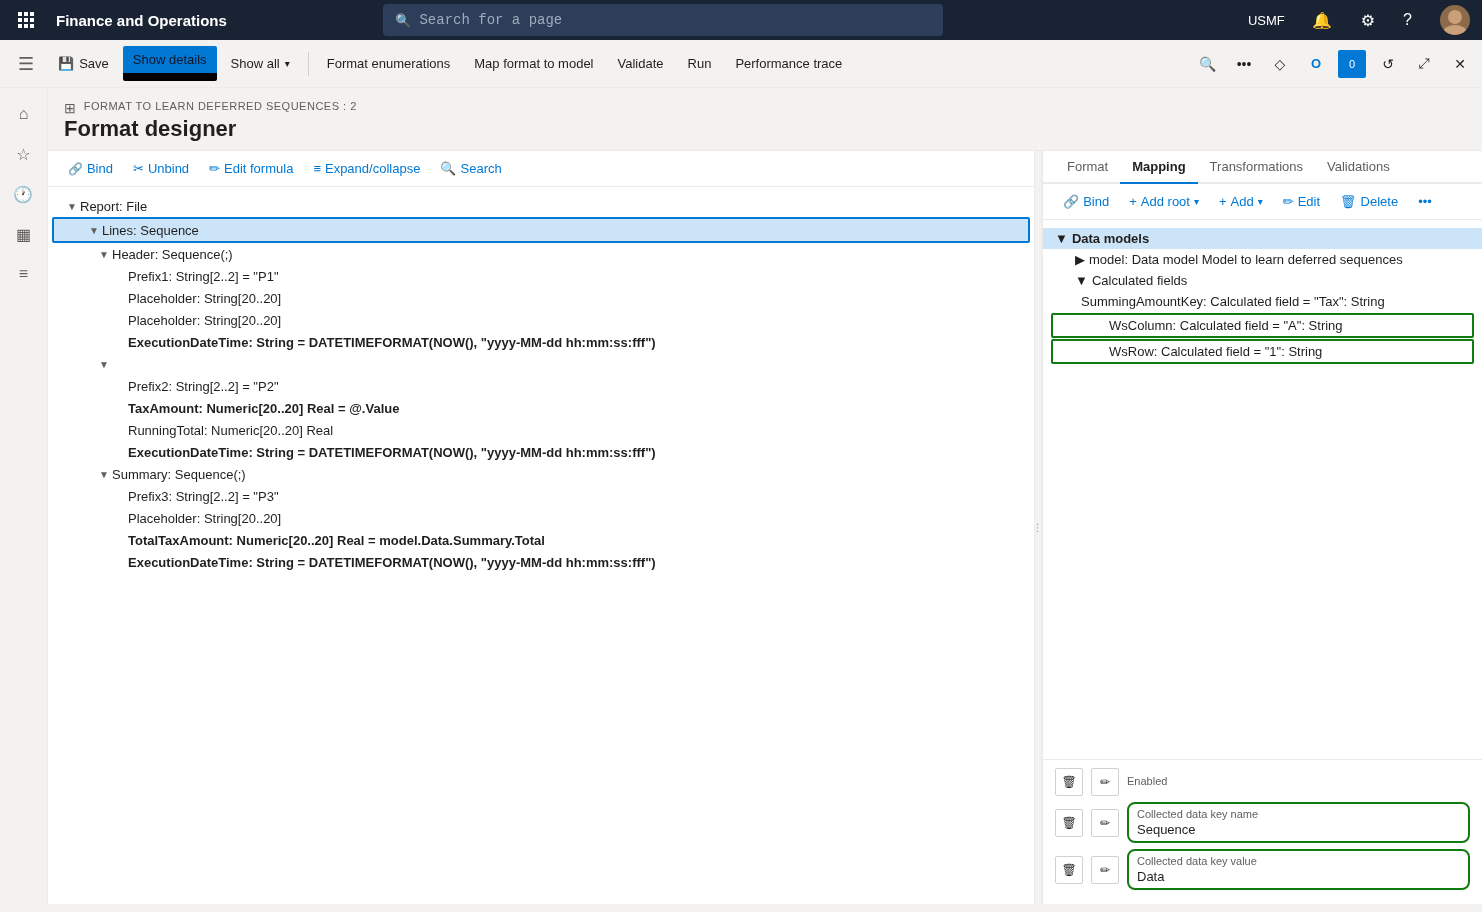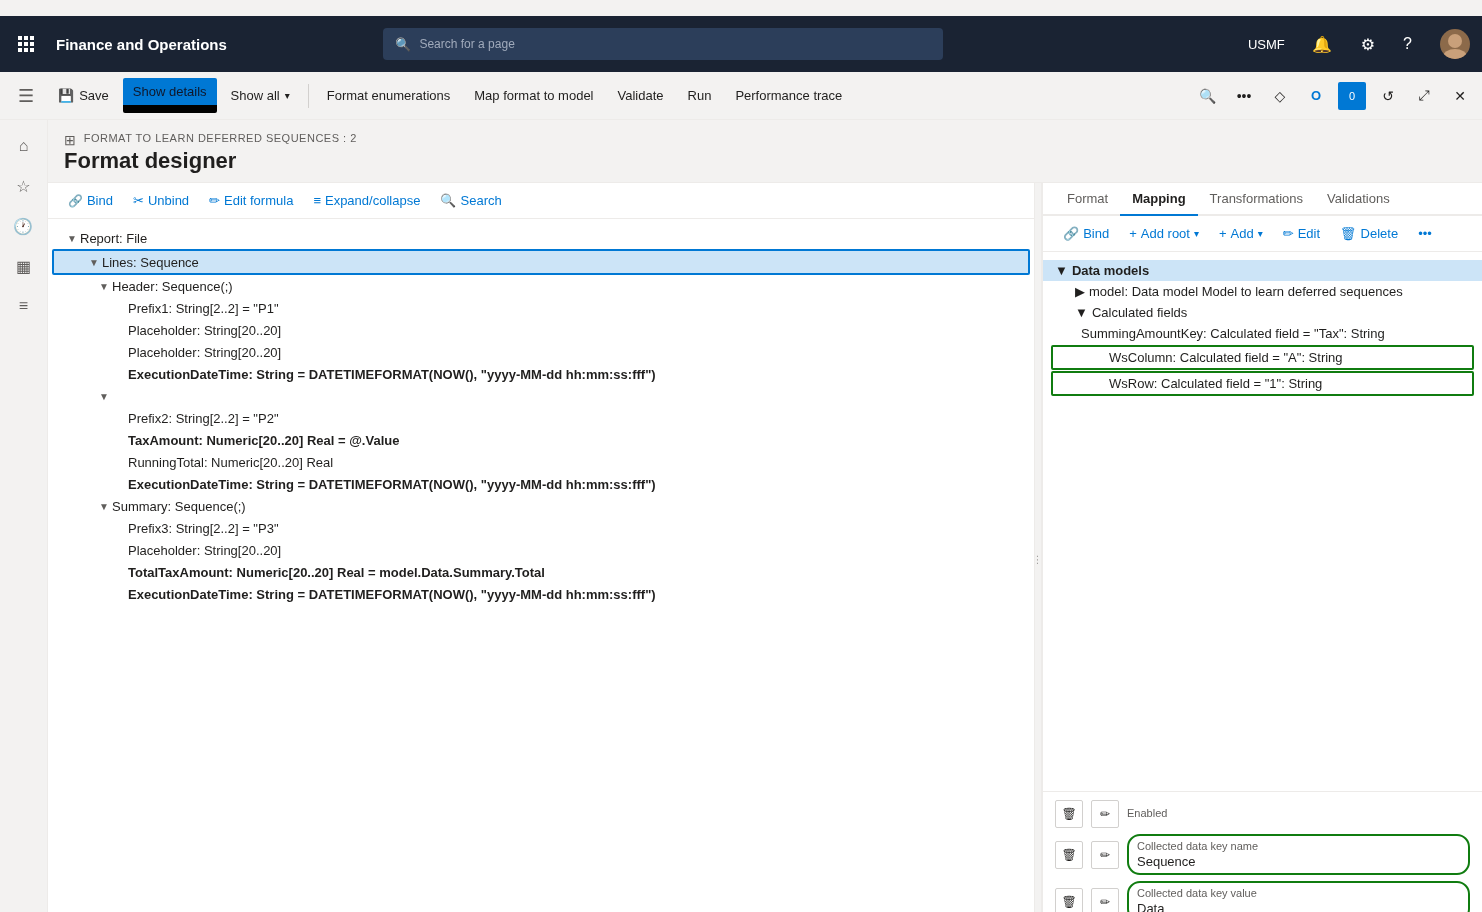--- a/index.html
+++ b/index.html
@@ -1,27 +1,26 @@
 <!DOCTYPE html>
 <html><head>
   <meta charset="utf-8">
   <style>
     * { box-sizing: border-box; margin: 0; padding: 0; }
     body { font-family: 'Segoe UI', sans-serif; font-size: 13px; background: #f3f2f1; color: #201f1e; overflow: hidden; }
 
     
     .top-nav {
       background: #1a2333;
-      height: 56px;
+      height: 40px;
       display: flex;
       align-items: center;
       padding: 0 12px;
       gap: 8px;
       color: white;
-      margin-top: 16px;
     }
     .top-nav .app-grid { width: 28px; height: 28px; display: flex; align-items: center; justify-content: center; cursor: pointer; }
     .top-nav .app-title { font-size: 15px; font-weight: 600; color: white; flex: 0 0 auto; margin-left: 8px; }
     .top-nav .search-bar {
       flex: 1;
       max-width: 560px;
       margin: 0 auto;
       background: #2c3e5a;
       border-radius: 4px;
       height: 32px;
@@ -123,21 +122,21 @@
     .data-node { display: flex; align-items: center; padding: 3px 0 3px 12px; cursor: pointer; font-size: 13px; }
     .data-node.selected { background: #cce4f7; }
 
     
     .right-bottom { border-top: 1px solid #edebe9; padding: 8px 12px; }
     .property-row { display: flex; align-items: center; gap: 8px; margin-bottom: 6px; }
     .prop-icon-btn { width: 28px; height: 28px; border: 1px solid #d2d0ce; background: white; display: flex; align-items: center; justify-content: center; cursor: pointer; border-radius: 2px; font-size: 12px; flex-shrink: 0; }
     .prop-content { flex: 1; }
     .prop-label { font-size: 11px; color: #605e5c; margin-bottom: 2px; }
     .prop-value { font-size: 13px; color: #201f1e; font-weight: 500; }
-    .prop-box { border: 2px solid #107c10; border-radius: 13px; padding: 4px 8px; }
+    .prop-box { border: 2px solid #107c10; border-radius: 8px; padding: 4px 8px; }
 
     
     ::-webkit-scrollbar { width: 6px; height: 6px; }
     ::-webkit-scrollbar-track { background: #f3f2f1; }
     ::-webkit-scrollbar-thumb { background: #c8c6c4; border-radius: 3px; }
   </style>
 </head>
 <body>
 
 <div class="top-nav">
@@ -150,21 +149,21 @@
         <rect x="6" y="6" width="4" height="4"></rect>
         <rect x="12" y="6" width="4" height="4"></rect>
       <rect x="0" y="12" width="4" height="4"></rect>
         <rect x="6" y="12" width="4" height="4"></rect>
         <rect x="12" y="12" width="4" height="4"></rect>
     </svg>
   </div>
   <div class="app-title">Finance and Operations</div>
   <div class="search-bar">
     <span style="font-size:13px;">🔍</span>
-    <span style="font-size:12px;">Search for a page</span>
+    <span style="font-size:14px;font-family:Liberation Mono, monospace;">Search for a page</span>
   </div>
   <div class="right-icons">
     <span style="font-size:13px;">USMF</span>
     <div class="icon-btn" style="position:relative;">
       🔔
     </div>
     <div class="icon-btn">⚙</div>
     <div class="icon-btn">?</div>
     <div class="avatar">
       <svg width="30" height="30">

